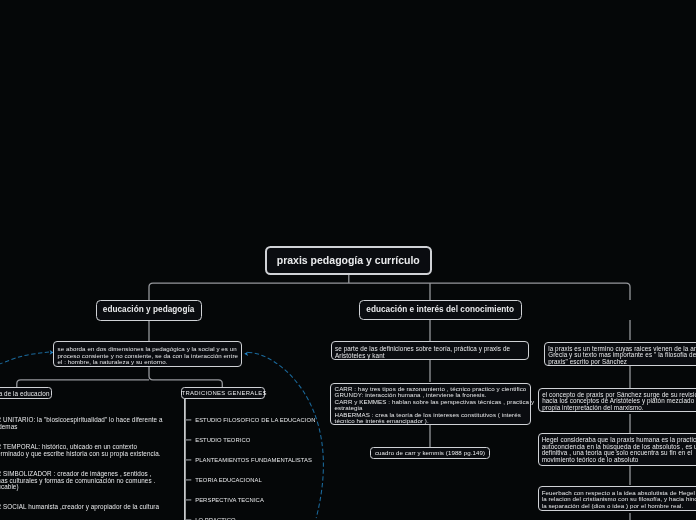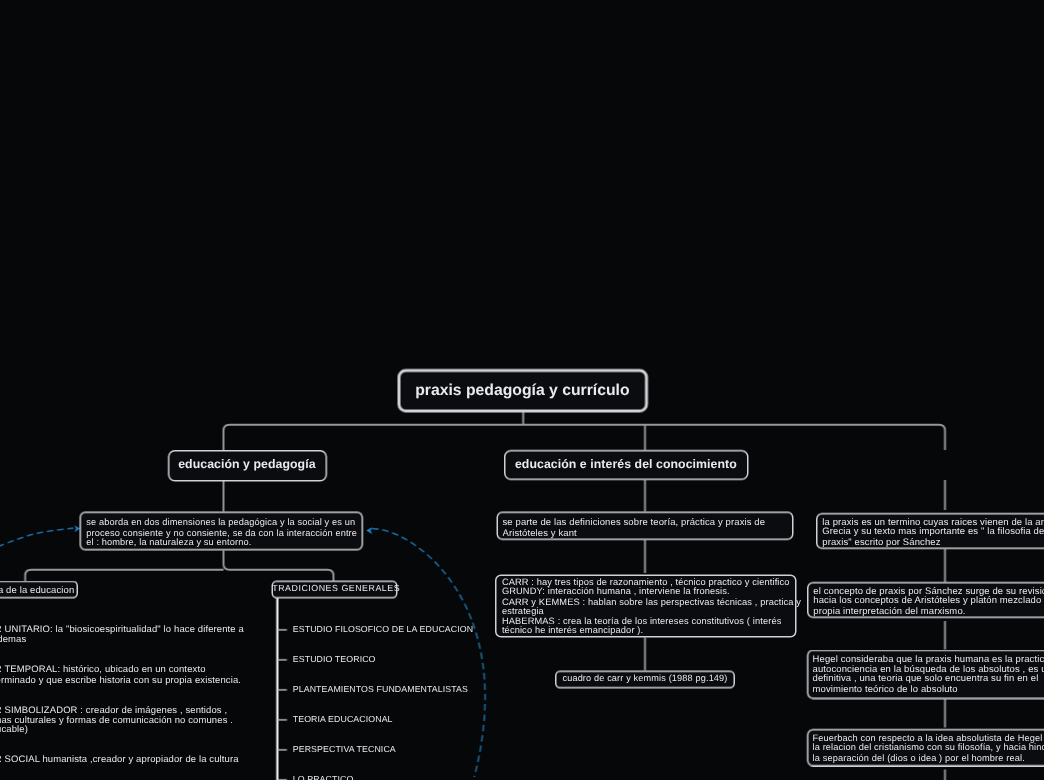--- a/index.html
+++ b/index.html
@@ -20,22 +20,22 @@
   
   #n-root{left:265px;top:245.6px;width:166.5px;height:29.2px;border-radius:5.5px;border-width:2px;
           justify-content:center;}
   #n-root .t{font-size:10.5px;font-weight:bold;letter-spacing:0px;text-align:center;
              line-height:12px;}
 
   
   .branch{height:20.5px;border-radius:4.5px;justify-content:center;border-width:1.6px;}
   .branch .t{font-size:8.2px;font-weight:bold;text-align:center;letter-spacing:.05px;
              line-height:10px;}
-  #n-b1{left:95.5px;top:300.1px;width:106.2px;margin-left:16px;}
-  #n-b2{left:336px;top:299.8px;width:162.5px;}
+  #n-b1{left:95.5px;top:300.1px;width:106.2px;}
+  #n-b2{left:359px;top:299.8px;width:162.5px;}
   #n-b3{left:585px;top:300.1px;width:89.8px;}
 
   
   .note{border-radius:4px;border-width:1.1px;align-items:flex-start;}
   .note .t{font-size:6.3px;line-height:6.5px;letter-spacing:.09px;
            white-space:pre;padding:0;}
 
   #n-aborda{left:53px;top:341.3px;width:189px;height:25.5px;padding:4.1px 4px 0 3.5px;}
   #n-aborda .t{font-size:6.15px;}
   #n-antro{left:-38px;top:387.3px;width:90.4px;height:12px;border-radius:3.5px;

